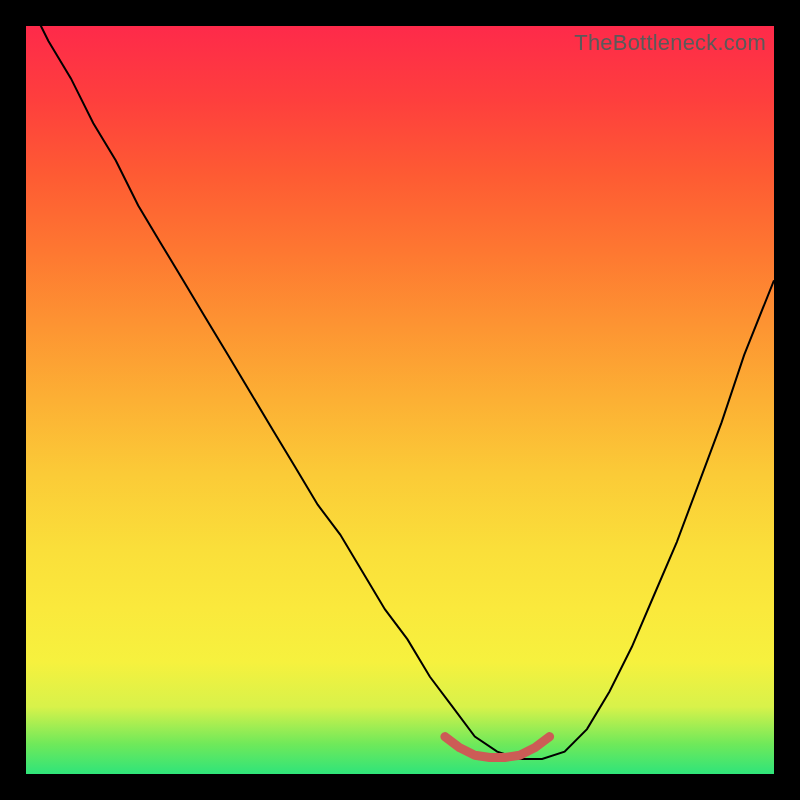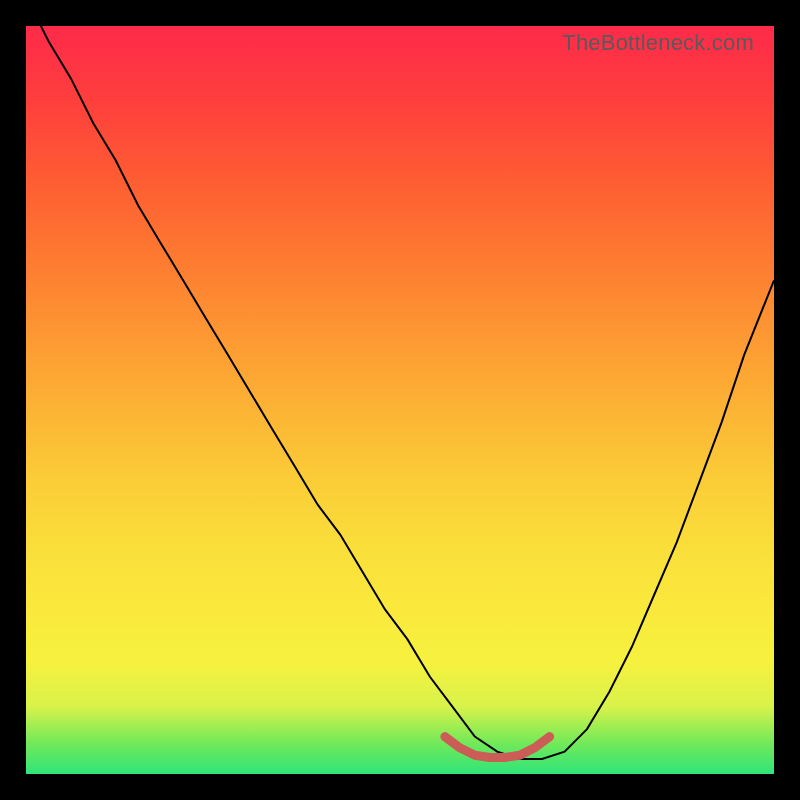--- a/index.html
+++ b/index.html
@@ -45,21 +45,21 @@
     position: absolute;
     left: 0;
     top: 0;
     width: 748px;
     height: 748px;
     overflow: visible;
   }
   .watermark {
     position: absolute;
     top: 4px;
-    right: 20px;
+    right: 8px;
     color: #5a5a5a;
     font-size: 22px;
     letter-spacing: 0.2px;
     font-weight: 400;
     user-select: none;
   }
 </style>
 </head>
 <body>
 

